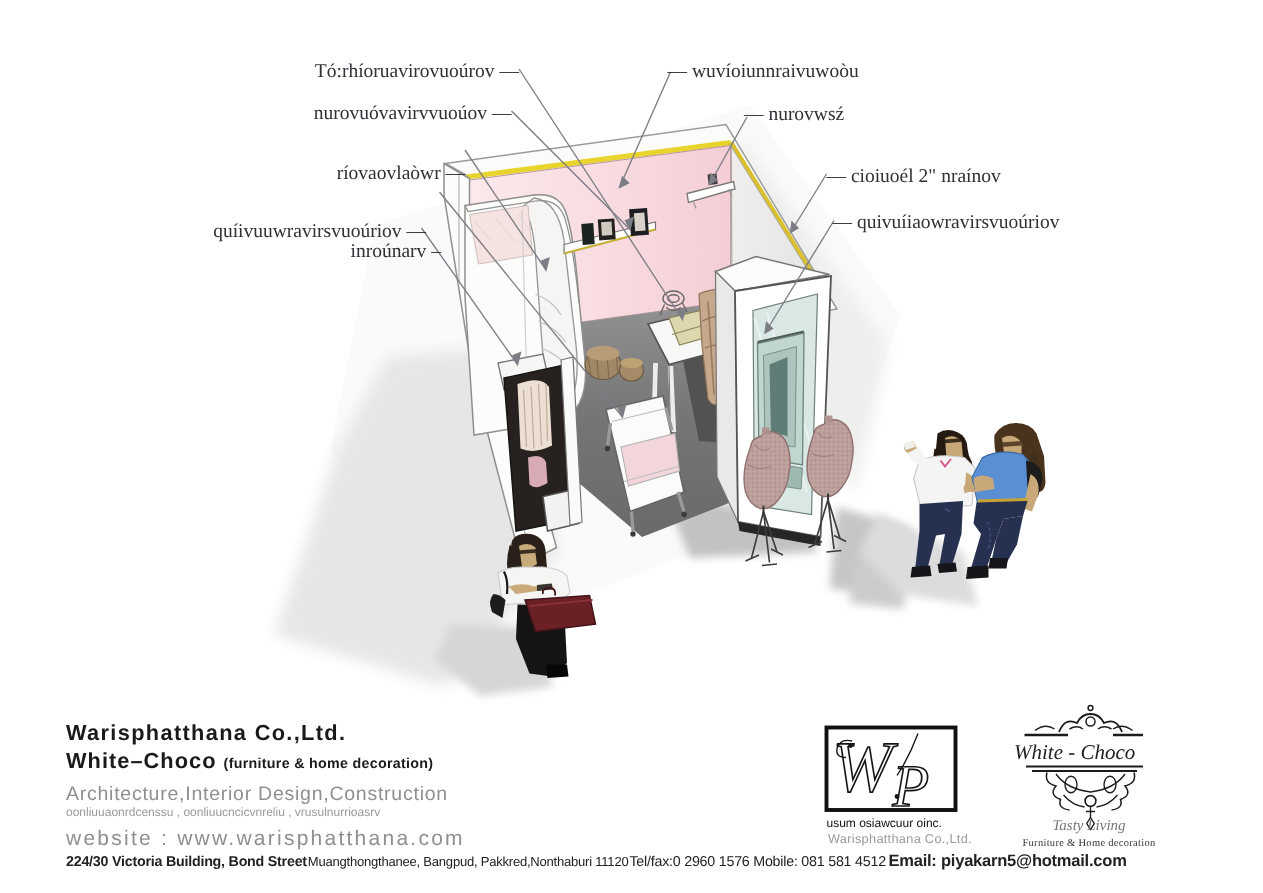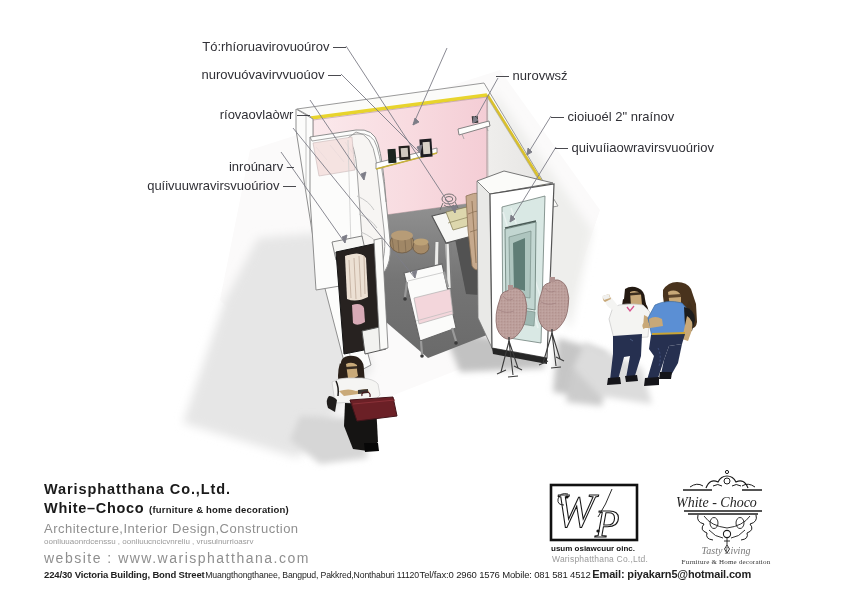--- a/index.html
+++ b/index.html
@@ -1,19 +1,19 @@
 <!DOCTYPE html>
 <html><head>
 <meta charset="utf-8">
 <style>
   html,body{margin:0;padding:0;background:#ffffff;}
   #page{position:relative;width:842px;height:595px;background:#ffffff;overflow:hidden;
         font-family:"Liberation Sans",sans-serif;}
   .lbl{position:absolute;font-size:13px;font-weight:400;color:#303036;white-space:nowrap;
-       font-family:Liberation Sans, sans-serif;}
+       font-family:Liberation Serif, serif;}
 </style>
 </head>
 <body>
 <div id="page">
 
 <svg width="842" height="595" viewBox="0 0 842 595" style="position:absolute;left:0;top:0;">
 <defs>
   <filter id="soft" x="-40%" y="-40%" width="180%" height="180%">
           <feGaussianBlur stdDeviation="5"></feGaussianBlur>
         </filter>
@@ -262,22 +262,23 @@
 </svg>
 
 <div class="lbl" style="right:496px;top:39px;">Tó:rhíoruavirovuoúrov —</div>
 
 <div class="lbl" style="right:501px;top:67px;text-align:center;">nurovuóvavirvvuoúov —</div>
 
 <div class="lbl" style="right:532px;top:107px;">ríovaovlaòwr —</div>
 
 <div class="lbl" style="right:548px;top:139px;margin-top:20px;">inroúnarv –</div>
 
-<div class="lbl" style="right:546px;top:146px;margin-top:32px;">quíivuuwravirsvuoúriov —</div>
-
+<div class="lbl" style="right:558px;top:146px;">quíivuuwravirsvuoúriov —</div>
+
+<div class="lbl" style="left:445px;top:39px;">— wuvíoiunnraivuwoòu</div>
 
 <div class="lbl" style="left:496px;top:68px;">— nurovwsź</div>
 
 <div class="lbl" style="left:551px;top:109px;">— cioiuoél 2" nraínov</div>
 
 <div class="lbl" style="left:555px;top:140px;">— quivuíiaowravirsvuoúriov</div>
 
 <div style="position:absolute;left:44px;top:481px;font-size:14.5px;font-weight:bold;letter-spacing:0.9px;color:#1a1a1a;">Warisphatthana Co.,Ltd.</div>
 
 <div style="position:absolute;left:44px;top:500px;font-size:14.5px;font-weight:bold;letter-spacing:0.7px;color:#1a1a1a;">White–Choco <span style="font-size:9.5px;letter-spacing:0.2px;">(furniture &amp; home decoration)</span></div>
@@ -318,21 +319,21 @@
     <ellipse cx="714" cy="523" rx="4" ry="5.5"></ellipse>
     <ellipse cx="740" cy="523" rx="4" ry="5.5"></ellipse>
     <path d="M709,530 Q715,537 723,538 M745,530 Q739,537 731,538"></path>
     <circle cx="727" cy="534" r="3.6" stroke-width="1.1"></circle>
     <path d="M727,538 L727,545 M724,541 L730,541 M727,545 L724.5,549 L727,553 L729.5,549 Z"></path>
   </g>
 </svg>
 
 <div style="position:absolute;left:676px;top:495px;width:100px;text-align:left;font-family:'Liberation Serif';font-style:italic;font-size:14px;color:#222;">White - Choco</div>
 
-<div style="position:absolute;left:551px;top:544px;font-size:8px;font-weight:bold;color:#111;">usum osiawcuur oinc.</div>
+<div style="position:absolute;left:551px;top:544px;font-size:8px;font-weight:normal;color:#111;">usum osiawcuur oinc.</div>
 
 <div style="position:absolute;left:552px;top:554px;font-size:8.5px;color:#9a9a9a;letter-spacing:0.2px;">Warisphatthana Co.,Ltd.</div>
 
 <div style="position:absolute;left:676px;top:545px;width:100px;text-align:center;font-family:'Liberation Serif';font-style:italic;font-size:10px;color:#777;">Tasty Living</div>
 
 <div style="position:absolute;left:676px;top:558px;width:100px;text-align:center;font-family:'Liberation Serif';font-size:7px;color:#333;letter-spacing:0.2px;">Furniture &amp; Home decoration</div>
 
 </div>
 
 </body></html>

